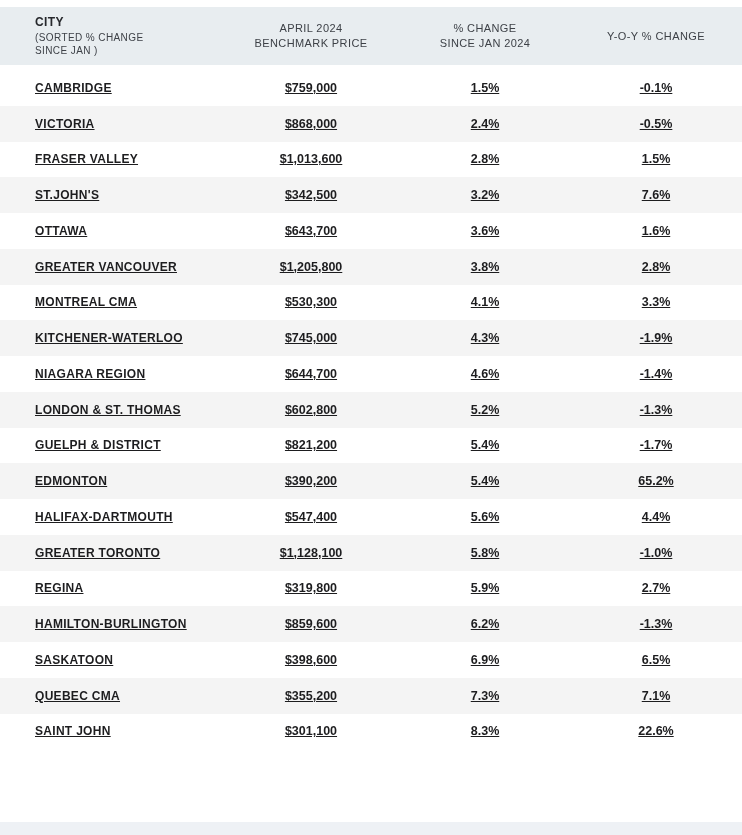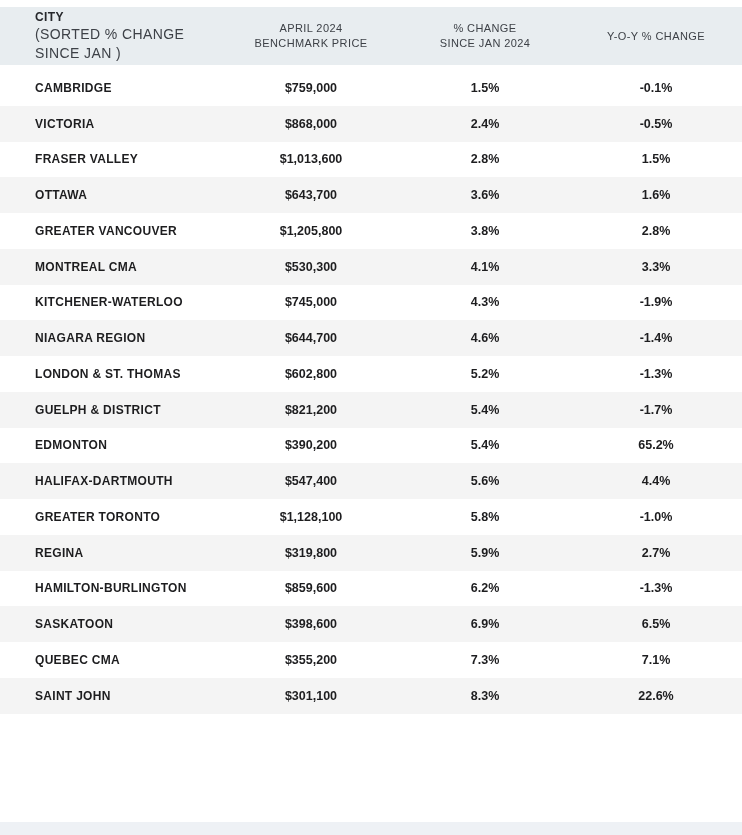--- a/index.html
+++ b/index.html
@@ -40,26 +40,27 @@
   }
   .h-city .h-title {
     font-size: 12px;
     font-weight: 700;
     color: #26282c;
     letter-spacing: 0.4px;
     display: block;
   }
   .h-city .h-sub {
     display: block;
-    font-size: 14px;
+    font-size: 10px;
     font-weight: 400;
     color: #3d4147;
   }
   .rows {
     margin-top: 5px;
+    text-decoration: underline;
   }
   .row {
     height: 35.75px;
     align-items: center;
     background: #ffffff;
   }
   .row:nth-child(even) {
     background: #f4f4f4;
   }
   .cell-city {
@@ -123,20 +124,26 @@
     <div class="cell-num">-0.5%</div>
   </div>
 
   <div class="row grid-cols">
     <div class="cell-city">FRASER VALLEY</div>
     <div class="cell-num">$1,013,600</div>
     <div class="cell-num">2.8%</div>
     <div class="cell-num">1.5%</div>
   </div>
 
+  <div class="row grid-cols">
+    <div class="cell-city">ST.JOHN'S</div>
+    <div class="cell-num">$342,500</div>
+    <div class="cell-num">3.2%</div>
+    <div class="cell-num">7.6%</div>
+  </div>
 
   <div class="row grid-cols">
     <div class="cell-city">OTTAWA</div>
     <div class="cell-num">$643,700</div>
     <div class="cell-num">3.6%</div>
     <div class="cell-num">1.6%</div>
   </div>
 
   <div class="row grid-cols">
     <div class="cell-city">GREATER VANCOUVER</div>

